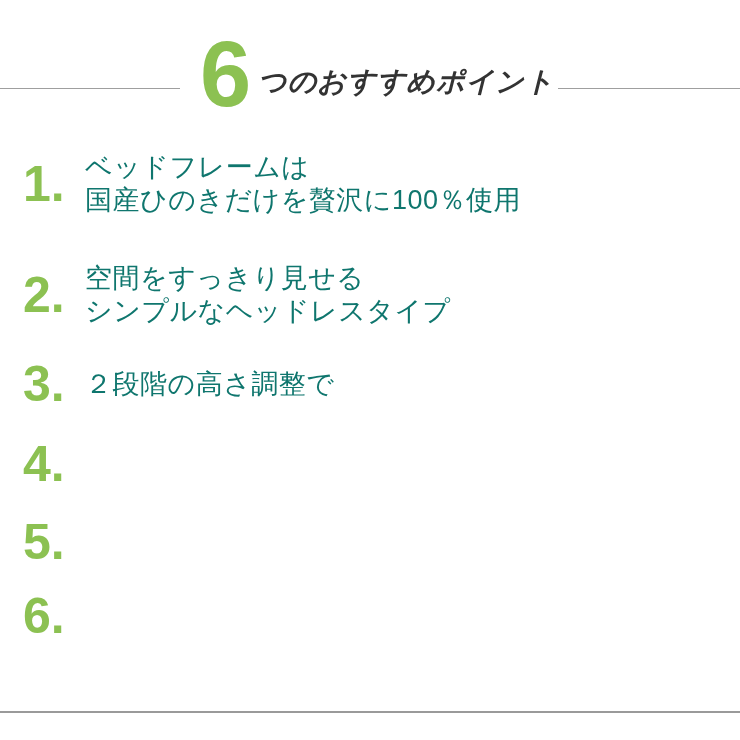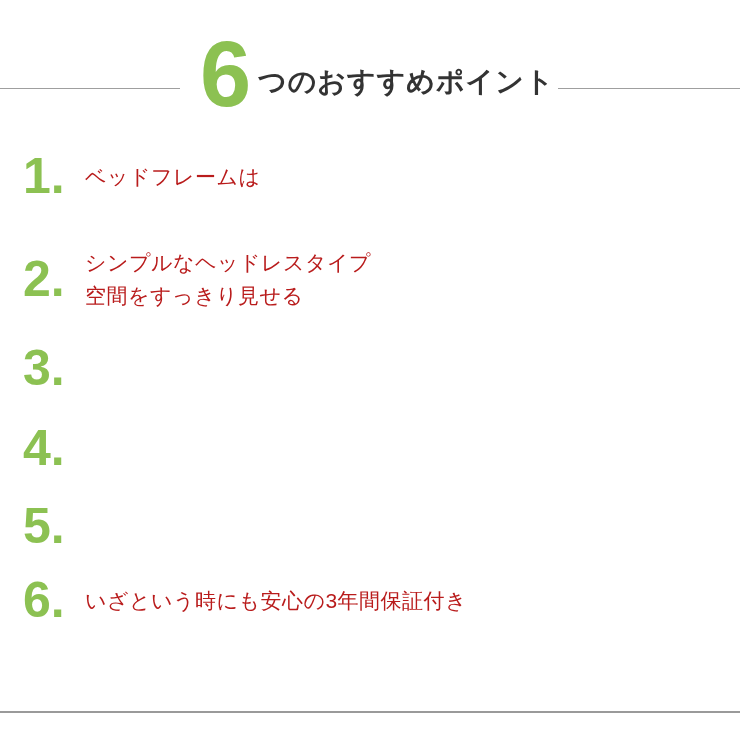--- a/index.html
+++ b/index.html
@@ -43,20 +43,21 @@
   }
   .title {
     position: absolute;
     left: 258px;
     top: 66px;
     font-size: 28px;
     line-height: 32px;
     font-weight: 600;
     letter-spacing: 1px;
     color: #333333;
+    font-style: italic;
   }
 
   
   .points {
     position: absolute;
     left: 23px;
     top: 151px;
     width: 700px;
   }
   .point {
@@ -70,24 +71,24 @@
   .point:nth-child(5) { margin-bottom: 24px; }
   .pnum {
     flex: 0 0 62px;
     width: 62px;
     font-size: 50px;
     font-weight: 700;
     line-height: 1;
     color: #8cc152;
   }
   .ptext {
-    font-size: 21px;
+    font-size: 27px;
     line-height: 33px;
     font-weight: 500;
-    color: #b91c1c;
+    color: #0f766e;
     letter-spacing: 0.5px;
     white-space: nowrap;
   }
 
   
   .bottom-divider {
     position: absolute;
     left: 0;
     top: 711px;
     width: 740px;
@@ -106,49 +107,48 @@
     <span class="title">つのおすすめポイント</span>
     <span class="rule rule-right"></span>
   </div>
 
   <div class="points">
 
     <div class="point">
       <div class="pnum">1.</div>
       <div class="ptext">
         <div>ベッドフレームは</div>
+        <div>国産ひのきだけを贅沢に100％使用</div>
       </div>
     </div>
 
     <div class="point">
       <div class="pnum">2.</div>
       <div class="ptext">
+        <div>空間をすっきり見せる</div>
         <div>シンプルなヘッドレスタイプ</div>
-        <div>空間をすっきり見せる</div>
       </div>
     </div>
 
     <div class="point">
       <div class="pnum">3.</div>
       <div class="ptext">
+        <div>２段階の高さ調整で</div>
       </div>
     </div>
 
     <div class="point">
       <div class="pnum">4.</div>
     </div>
 
     <div class="point">
       <div class="pnum">5.</div>
     </div>
 
     <div class="point">
       <div class="pnum">6.</div>
-      <div class="ptext">
-        <div>いざという時にも安心の3年間保証付き</div>
-      </div>
     </div>
 
   </div>
 
   <div class="bottom-divider"></div>
 
 </div>
 
 </body></html>

